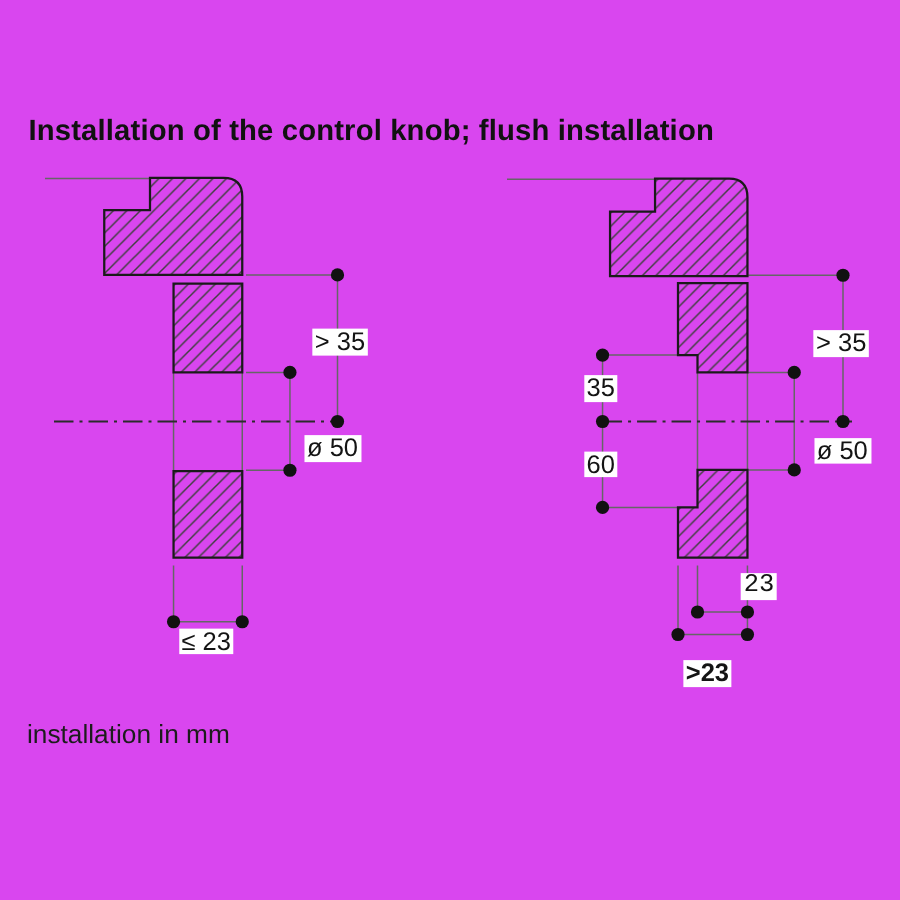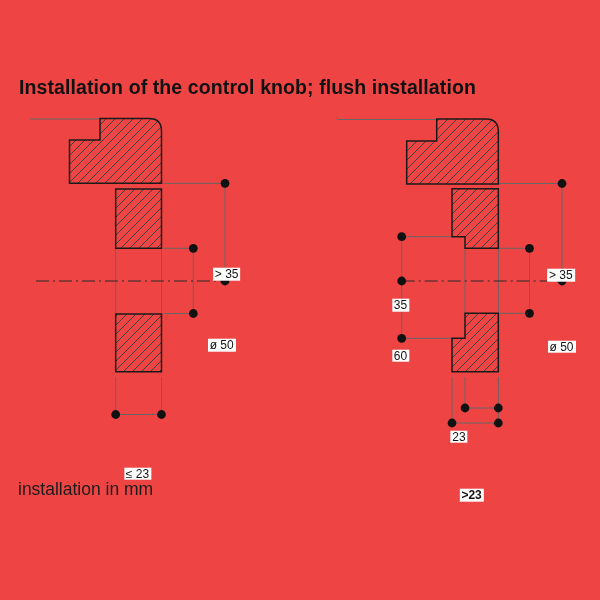--- a/index.html
+++ b/index.html
@@ -1,34 +1,34 @@
 <!DOCTYPE html>
 <html><head>
 <meta charset="utf-8">
 <style>
   html,body { margin:0; padding:0; background:#e9e9e9; }
   .canvas {
-    position:relative; width:600px; height:600px; background:#ef4444;
+    position:relative; width:600px; height:600px; background:#d946ef;
     font-family:"Liberation Sans", sans-serif; color:#161616; overflow:hidden;
     margin:0 auto;
   }
   .page-title {
     position:absolute; left:19px; top:76px;
     font-size:19.5px; font-weight:bold; letter-spacing:0.1px;
     white-space:nowrap; color:#111;
   }
   .units-note {
     position:absolute; left:18px; top:479px;
     font-size:17.5px; color:#1c1c1c; white-space:nowrap;
   }
   svg.linework { position:absolute; left:0; top:0; }
   .dim-label {
     position:absolute; transform:translate(-50%,-50%);
-    font-size:12px; line-height:1.05; color:#141414;
-    background:#ffffff; padding:0 2px; white-space:nowrap;margin-top:46px;
+    font-size:17px; line-height:1.05; color:#141414;
+    background:#ffffff; padding:0 2px; white-space:nowrap;
   }
 </style>
 </head>
 <body>
 
 <div class="canvas">
 
   <div class="page-title">Installation of the control knob; flush installation</div>
 
   <svg class="linework" width="600" height="600" viewBox="0 0 600 600">
@@ -111,17 +111,17 @@
   </svg>
 
   <span class="dim-label" style="left:226.7px; top:228.3px;">&gt; 35</span>
   <span class="dim-label" style="left:221.7px; top:299px;">ø 50</span>
   <span class="dim-label" style="left:137.5px; top:427.5px;text-align:right;">≤ 23</span>
 
   <span class="dim-label" style="left:400.5px; top:259px;">35</span>
   <span class="dim-label" style="left:400.5px; top:309.5px;">60</span>
   <span class="dim-label" style="left:560.8px; top:229px;">&gt; 35</span>
   <span class="dim-label" style="left:561.5px; top:300.5px;">ø 50</span>
-  <span class="dim-label" style="left:459px; top:390.8px;">23</span>
+  <span class="dim-label" style="left:506px; top:390.8px;font-family:Liberation Mono, monospace;">23</span>
   <span class="dim-label" style="left:471.6px; top:449px;font-weight:bold;">&gt;23</span>
 
   <div class="units-note">installation in mm</div>
 </div>
 
 </body></html>

